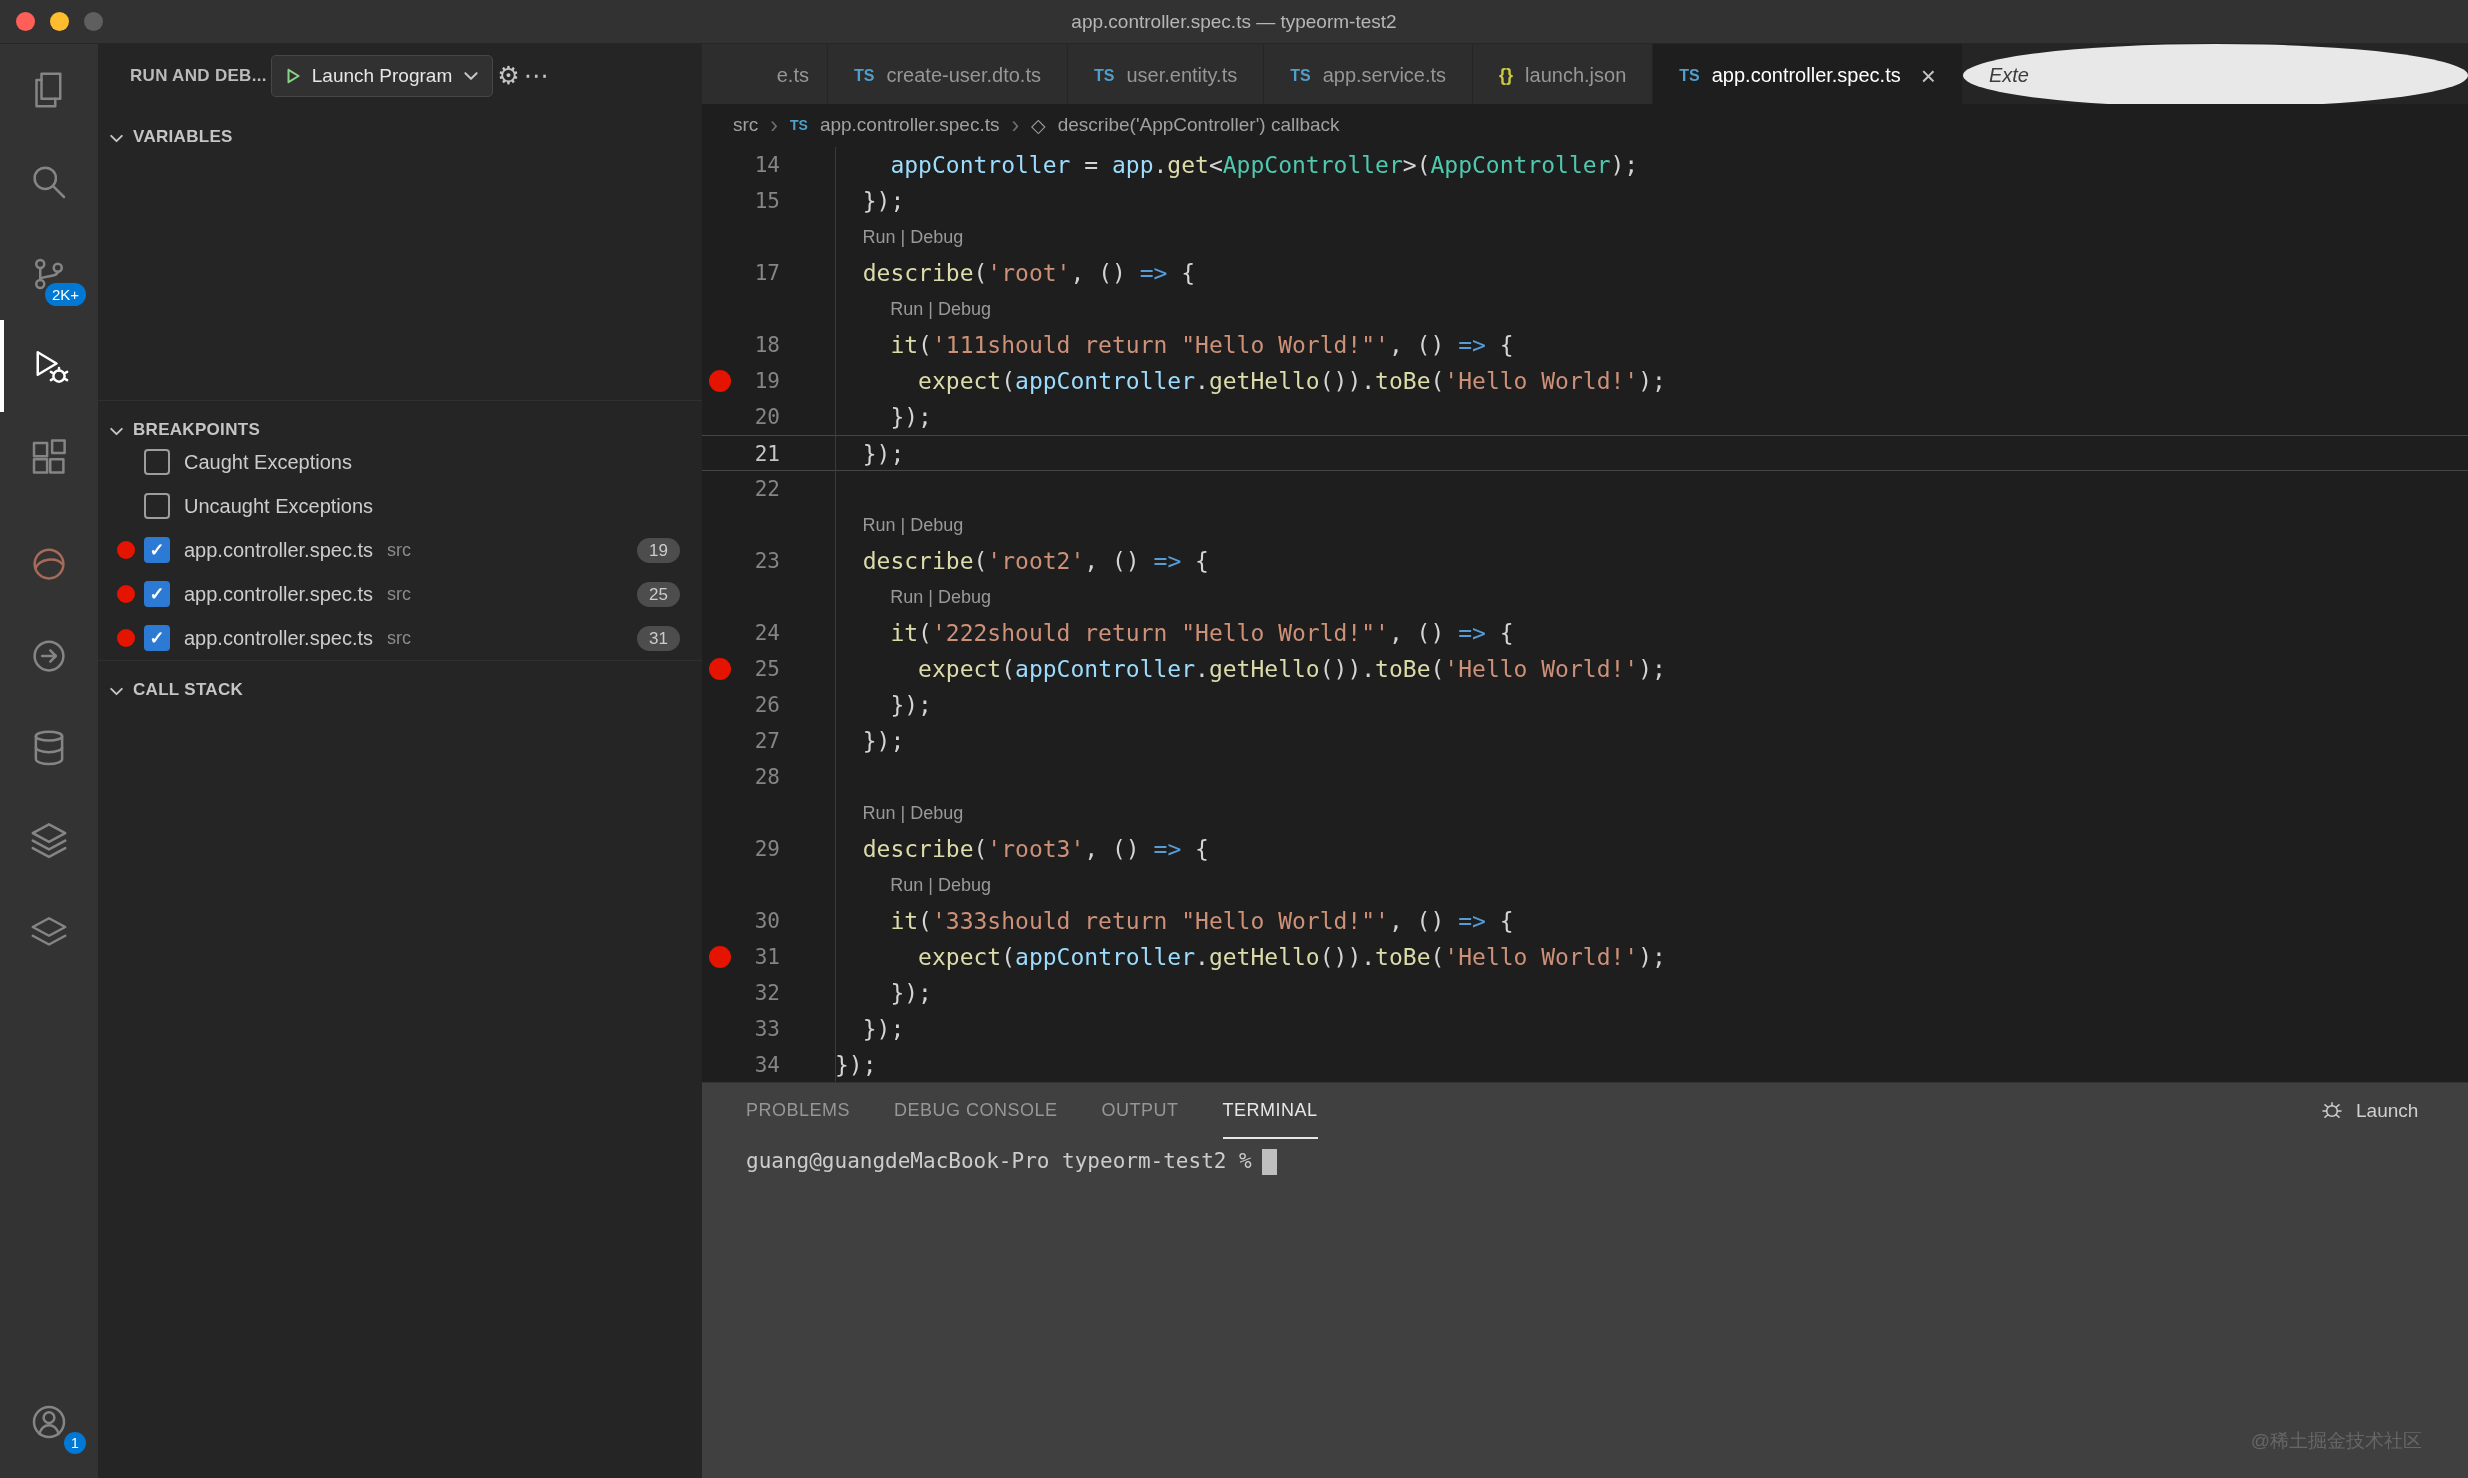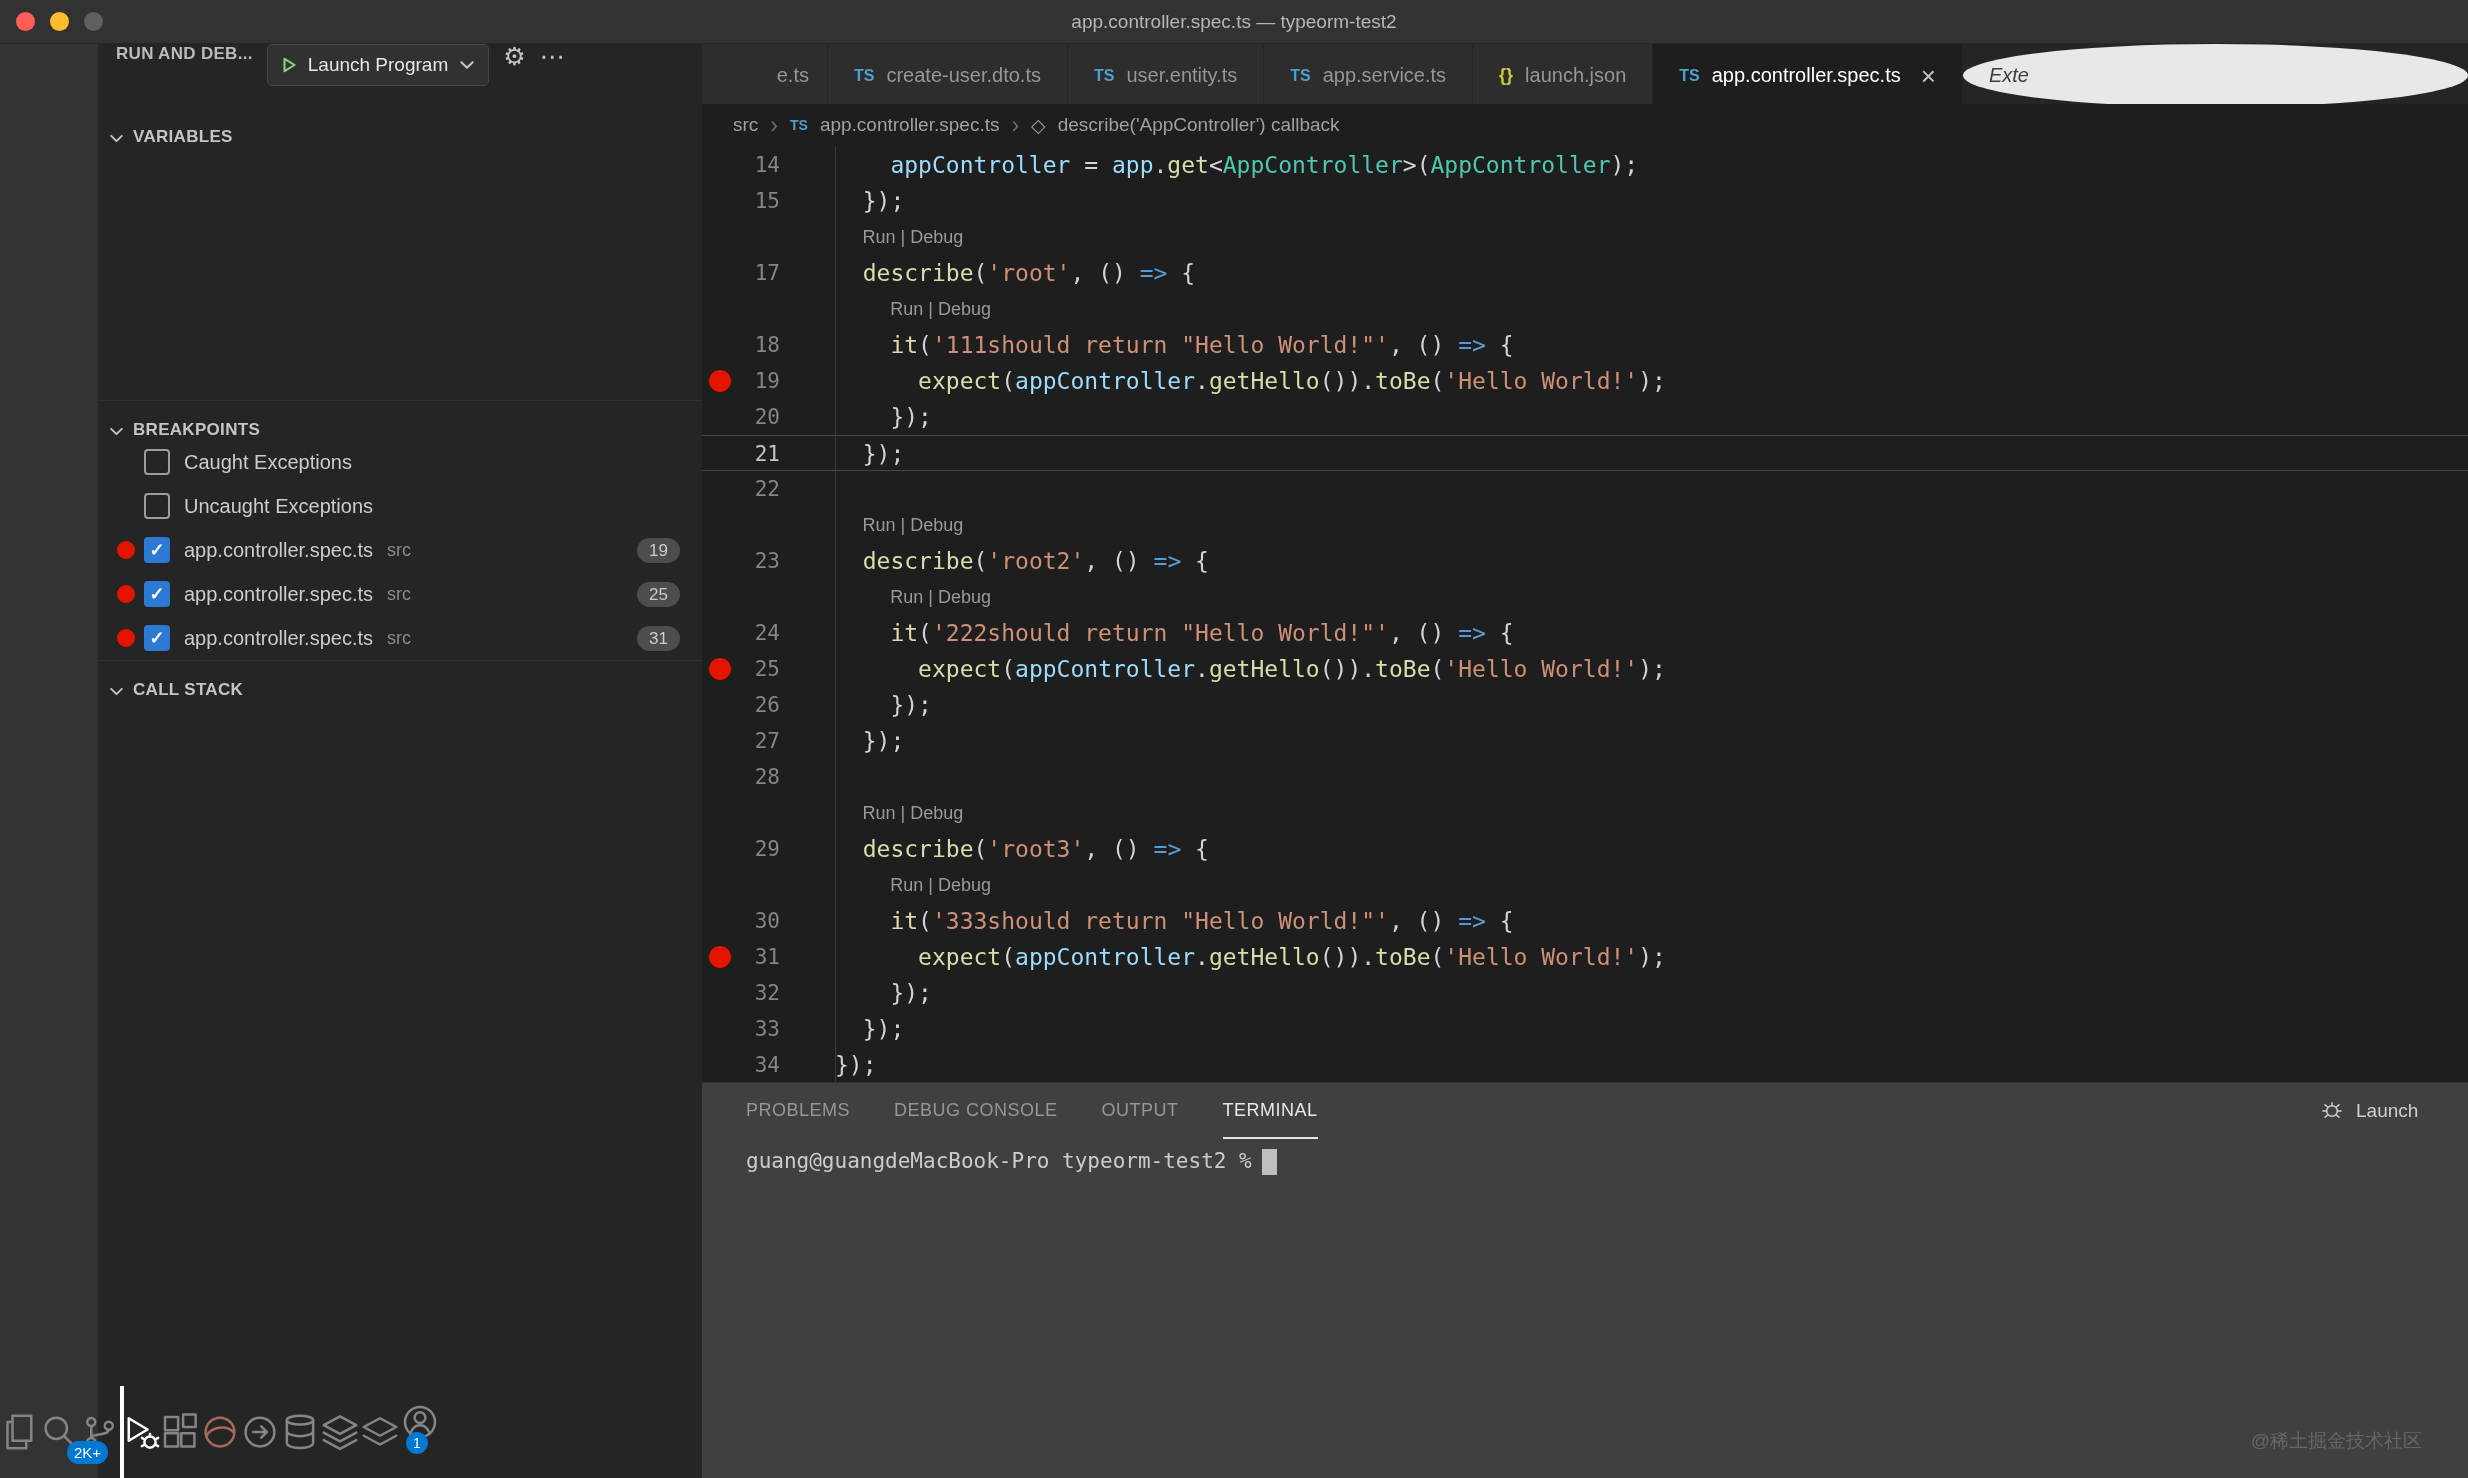--- a/index.html
+++ b/index.html
@@ -10,33 +10,33 @@
   
   .titlebar{height:44px;background:#323233;display:flex;align-items:center;justify-content:center;position:relative;border-bottom:1px solid #262626}
   .lights{position:absolute;left:16px;top:0;height:100%;display:flex;align-items:center;gap:15px}
   .light{width:19px;height:19px;border-radius:50%;display:inline-block}
   .light.red{background:#ff5f57}.light.yellow{background:#febc2e}.light.gray{background:#5f5f5f}
   .title-text{font-size:19px;color:#b6b6b6}
 
   .body{display:flex;height:1434px}
 
   
-  .activitybar{width:98px;background:#333333;display:flex;flex-direction:row;align-items:flex-end;flex-shrink:0}
+  .activitybar{width:98px;background:#333333;display:flex;flex-direction:column;align-items:center;flex-shrink:0}
   .ai{width:98px;height:92px;display:flex;align-items:center;justify-content:center;position:relative;color:#858585}
   .ai svg{width:40px;height:40px;fill:none;stroke:currentColor;stroke-width:2;stroke-linecap:round;stroke-linejoin:round}
   .ai.active{color:#ffffff;box-shadow:inset 4px 0 0 #ffffff}
   .ai.gap{margin-top:14px}
   .ai.tint{color:#a56a58}
   .ai .badge{position:absolute;right:12px;bottom:14px;background:#0078d4;color:#fff;font-size:15px;line-height:1;padding:4px 7px;border-radius:12px}
   .ai .badge.round{padding:0;width:22px;height:22px;border-radius:50%;display:flex;align-items:center;justify-content:center;font-size:14px}
   .ai.account{margin-top:auto;margin-bottom:10px}
 
   
   .sidebar{width:604px;background:#252526;display:flex;flex-direction:column;flex-shrink:0}
-  .side-header{height:63px;display:flex;align-items:flex-start;padding:0 14px 0 18px;gap:14px}
+  .side-header{height:63px;display:flex;align-items:center;padding:0 14px 0 32px;gap:4px}
   .side-title{font-size:17px;font-weight:700;color:#bbbbbb;letter-spacing:.3px;white-space:nowrap}
   .launch-btn{height:42px;background:#313131;border:1px solid #474747;border-radius:5px;display:flex;align-items:center;padding:0 12px;gap:10px;color:#e6e6e6;font-size:19px;white-space:nowrap}
   .launch-btn svg{width:18px;height:18px;fill:none;stroke-width:1.8;stroke-linejoin:round;stroke-linecap:round}
   .launch-btn .play{stroke:#89d185}
   .launch-btn .chev{stroke:#c5c5c5}
   .hdr-icon{color:#c5c5c5;font-size:25px;line-height:1;cursor:default}
   .sec-head{height:40px;display:flex;align-items:flex-end;gap:8px;padding:0 10px;font-size:17px;font-weight:700;color:#c5c5c5;letter-spacing:.3px;border-top:1px solid #303031}
   .section.variables .sec-head{border-top:none}
   .sec-head svg{width:17px;height:17px;fill:none;stroke:#c5c5c5;stroke-width:1.8;stroke-linecap:round;stroke-linejoin:round}
   .var-body{height:253px}

